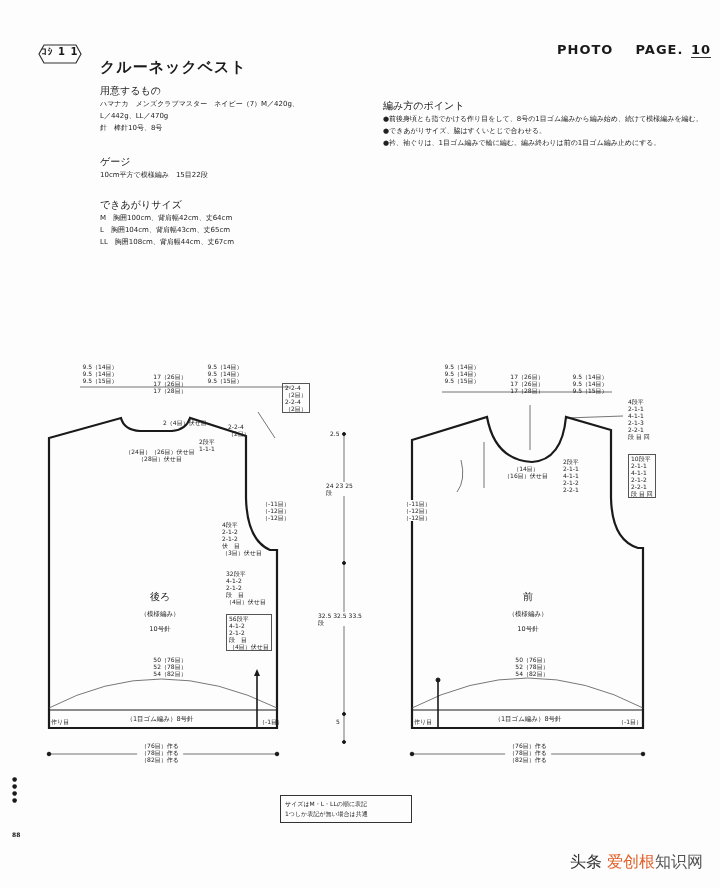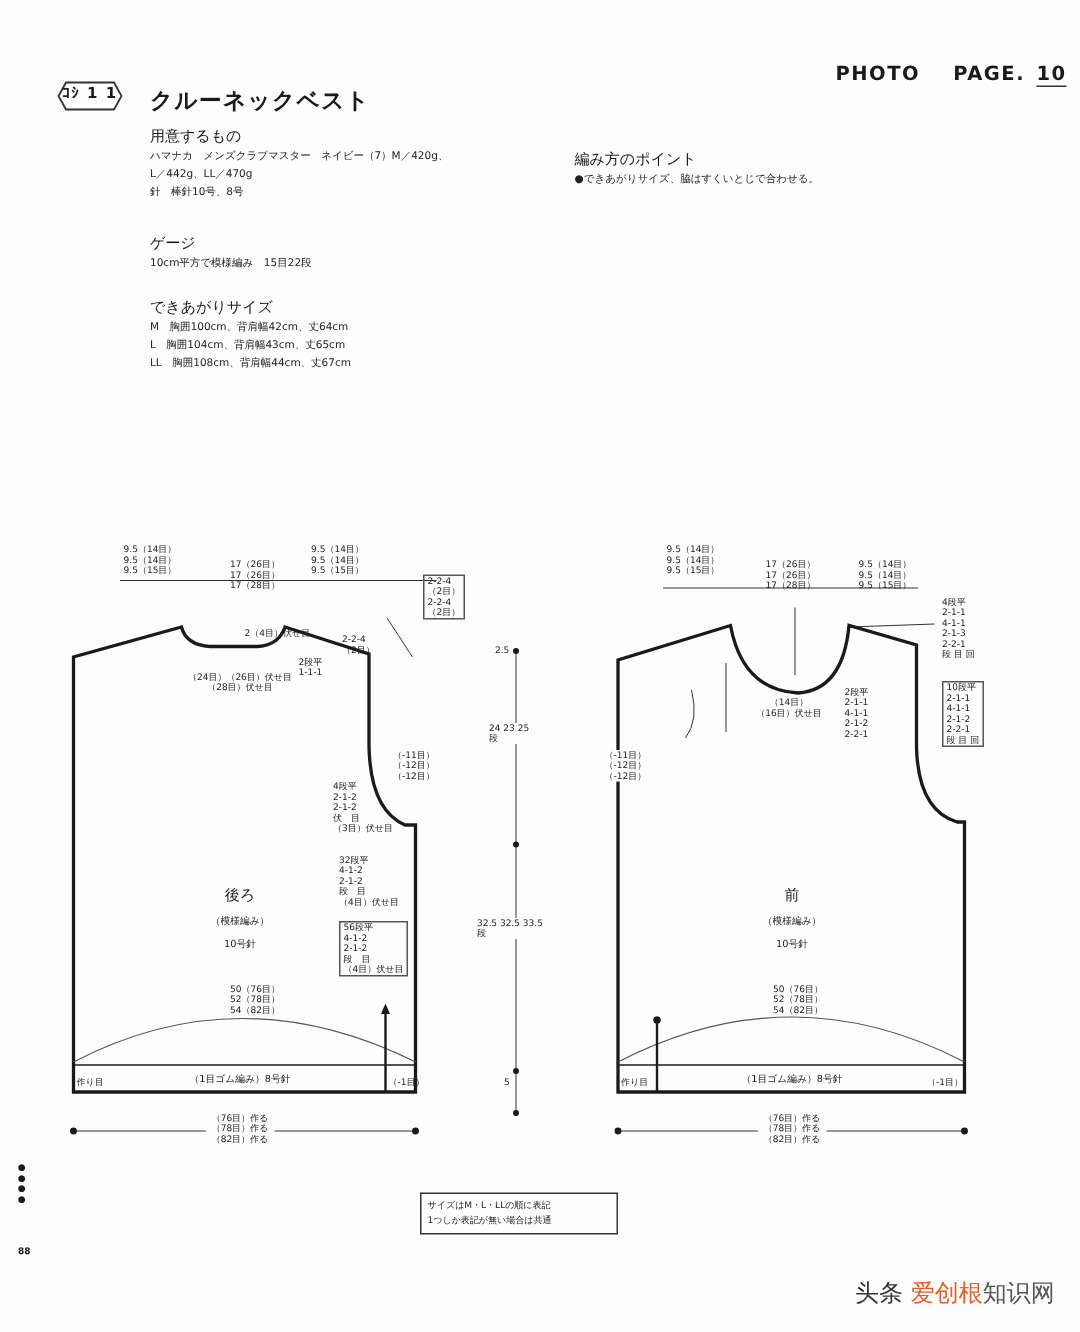--- a/index.html
+++ b/index.html
@@ -1,19 +1,19 @@
 <!DOCTYPE html>
 <html><head>
 <meta charset="utf-8">
 <style>
   html, body { margin:0; padding:0; }
   body { width:720px; height:888px; background:#fdfdfe; position:relative; overflow:hidden;
          font-family:"DejaVu Sans", sans-serif; color:#1a1a1a; }
   .abs { position:absolute; }
-  .badge { left:38px; top:44px; width:44px; height:38px;margin-top:10px; }
+  .badge { left:38px; top:44px; width:44px; height:38px; }
   .badge svg { position:absolute; left:0; top:0; }
   .badge span { position:absolute; left:0; top:2px; width:44px; text-align:center; font-size:10px; font-weight:bold; letter-spacing:1px; }
   .title { left:100px; top:58px; font-size:15px; font-weight:bold; letter-spacing:1px; }
   .photo-ref { left:557px; top:42px; font-size:13px; font-weight:bold; letter-spacing:1px; }
   .photo-ref .page-no { border-bottom:1.5px solid #333; margin-left:2px; }
   .sec-head { font-size:10px; font-weight:normal; }
   .sec-line { font-size:7px; line-height:12px; white-space:nowrap; color:#222; }
   .materials { left:100px; top:84px; }
   .gauge { left:100px; top:155px; }
   .sizes { left:100px; top:198px; }
@@ -60,21 +60,23 @@
 </div>
 <div class="abs sizes">
   <div class="sec-head">できあがりサイズ</div>
   <div class="sec-line">M　胸囲100cm、背肩幅42cm、丈64cm</div>
   <div class="sec-line">L　胸囲104cm、背肩幅43cm、丈65cm</div>
   <div class="sec-line">LL　胸囲108cm、背肩幅44cm、丈67cm</div>
 </div>
 
 <div class="abs points">
   <div class="sec-head">編み方のポイント</div>
+  <div class="pt">●前後身頃とも指でかける作り目をして、8号の1目ゴム編みから編み始め、続けて模様編みを編む。</div>
   <div class="pt">●できあがりサイズ、脇はすくいとじで合わせる。</div>
+  <div class="pt">●衿、袖ぐりは、1目ゴム編みで輪に編む。編み終わりは前の1目ゴム編み止めにする。</div>
 </div>
 
 <div class="abs diagram">
   <svg width="720" height="520" style="position:absolute;left:0;top:0">
     <g fill="none" stroke="#1a1a1a">
 
       <path d="M49,398 L49,108 L121,88 Q124,100 140,101 L172,101 Q186,100 190,88 L246,106 L246,168 Q247,210 270,220 L277,220 L277,398 Z" stroke-width="2.2"></path>
       <line x1="49" y1="380" x2="277" y2="380" stroke-width="1"></line>
       <path d="M49,378 Q160,320 277,378" stroke-width="0.8" stroke="#555"></path>
       <line x1="257" y1="343" x2="257" y2="398" stroke-width="1.6"></line>

